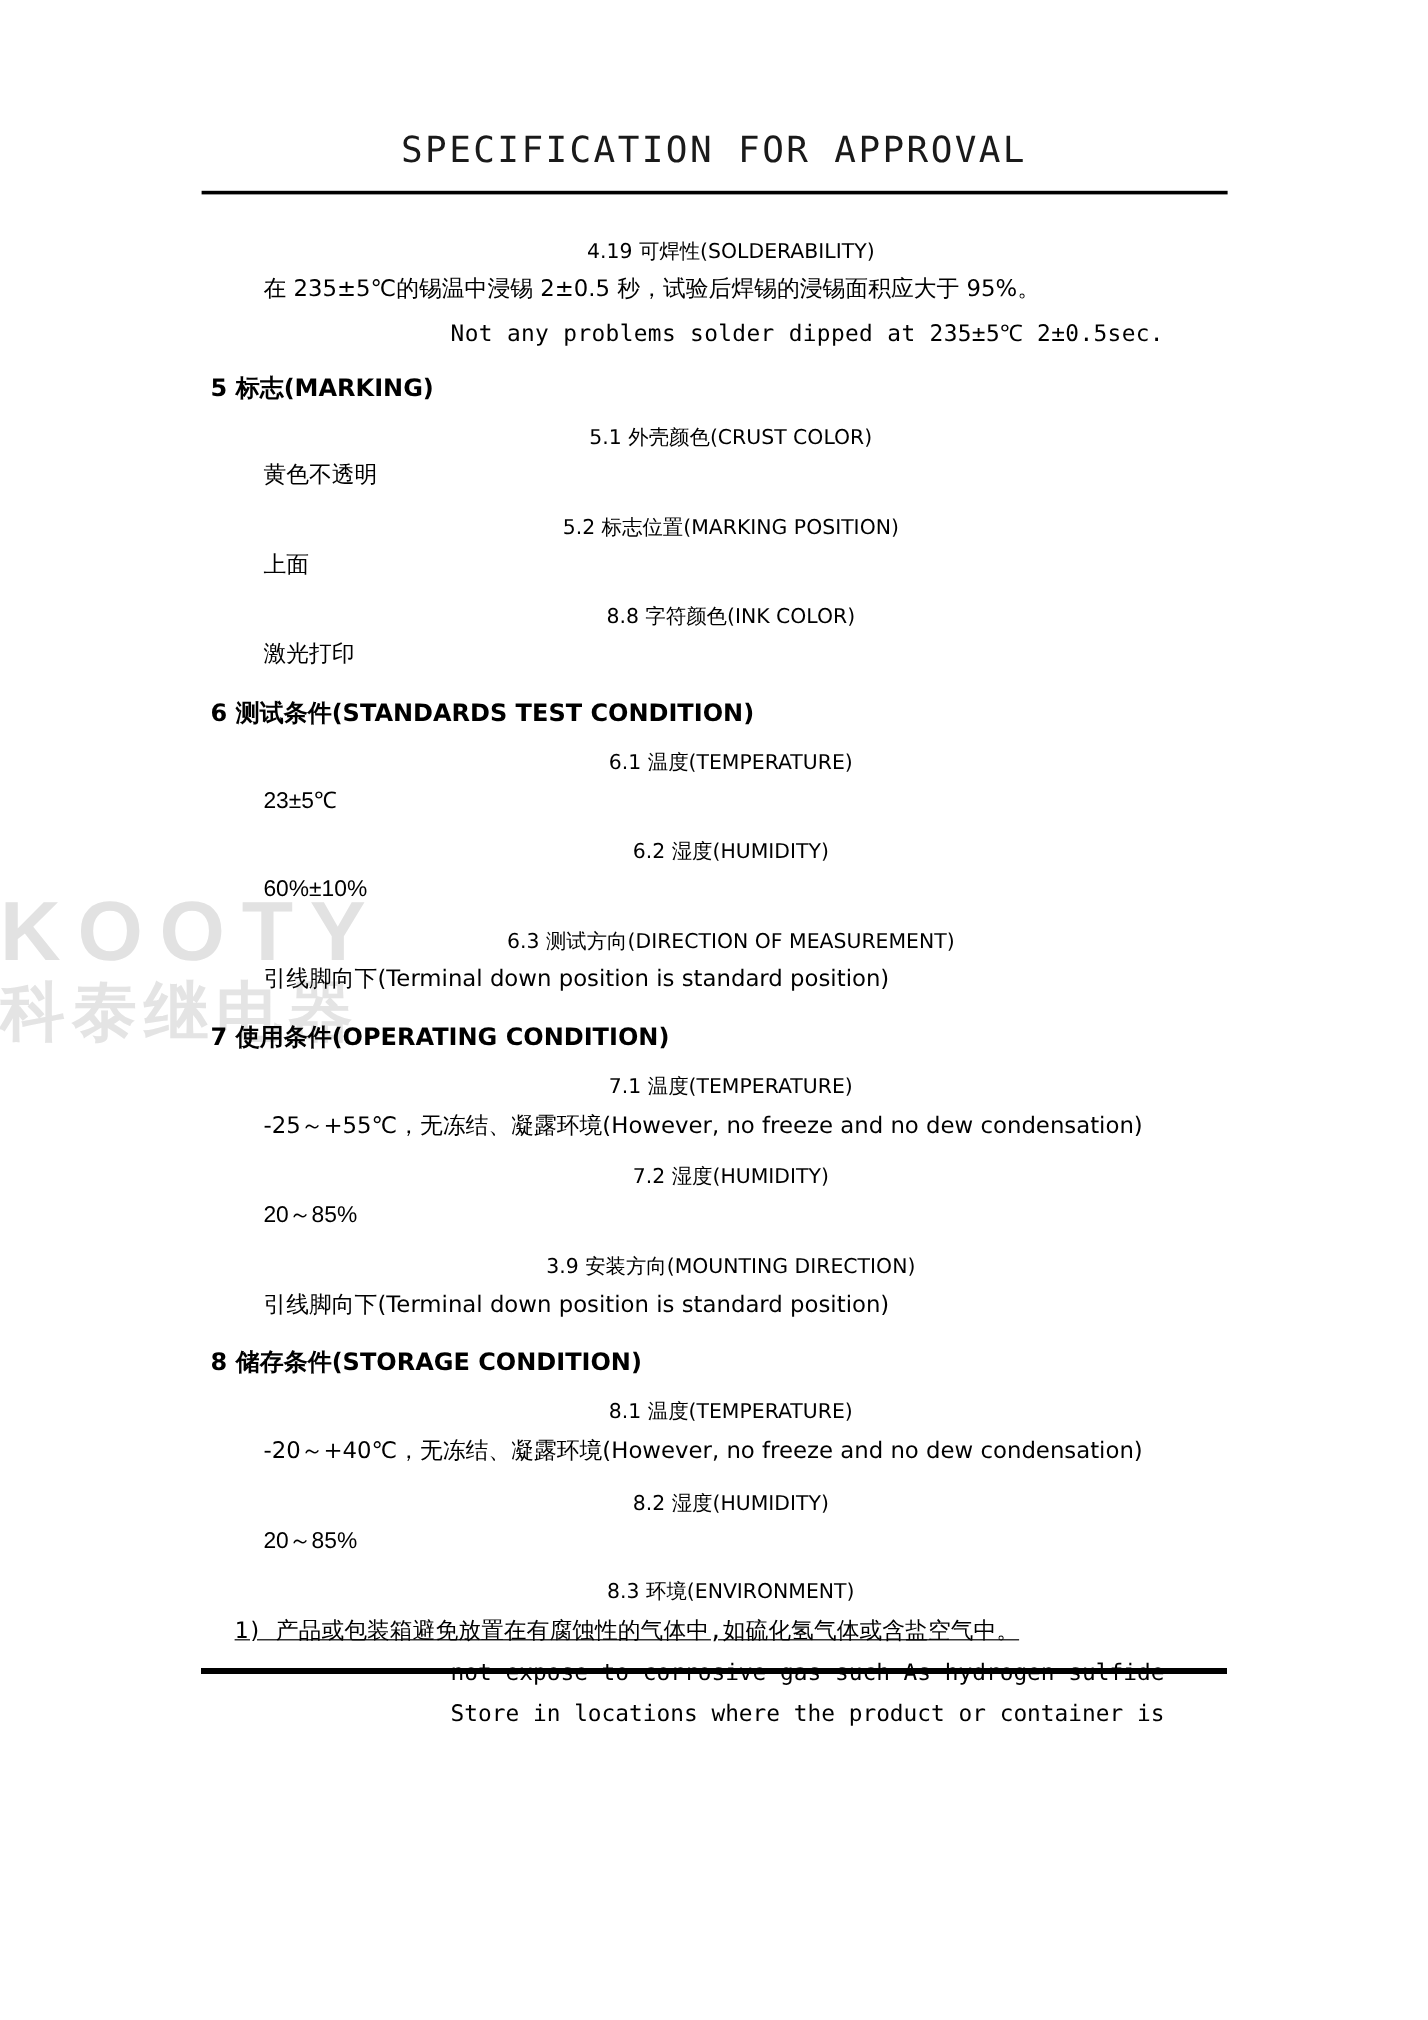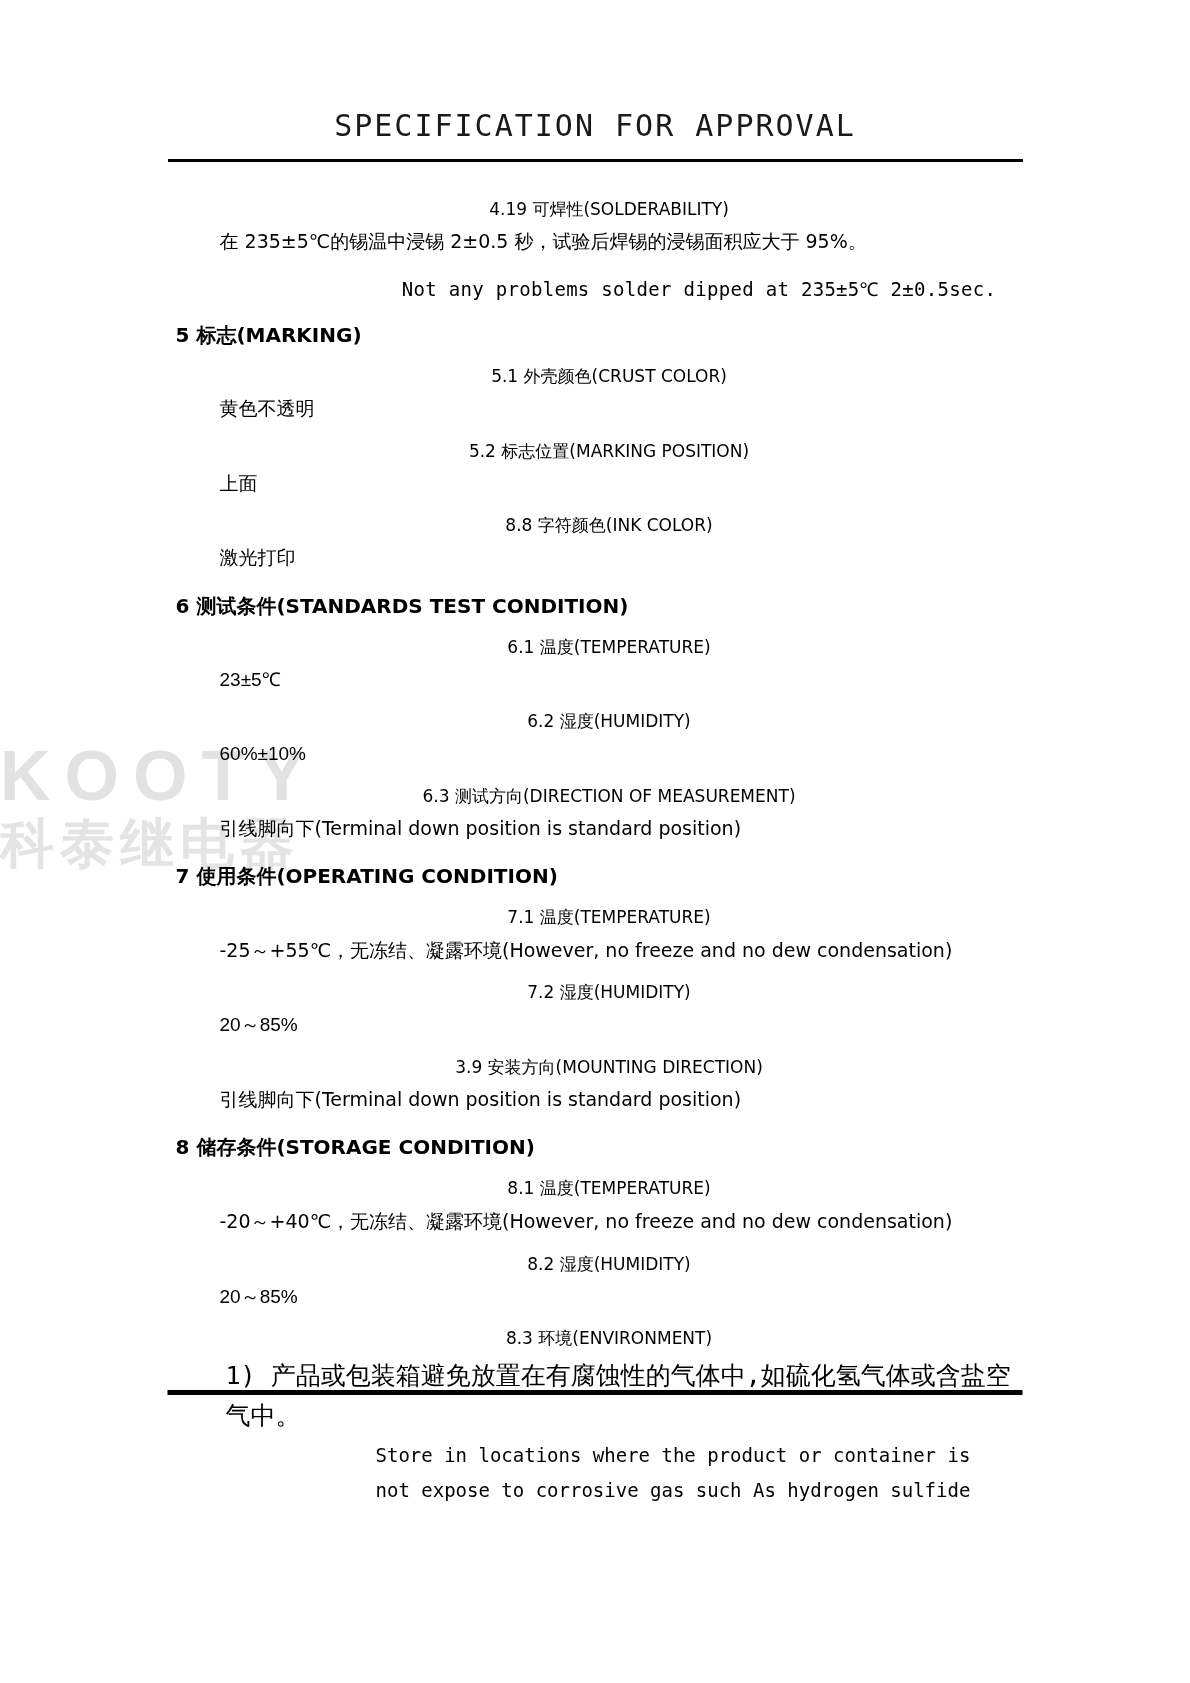--- a/index.html
+++ b/index.html
@@ -102,35 +102,34 @@
   }
   .cn {
     font-family: "DejaVu Sans", sans-serif;
   }
   .first-item {
     margin-top: 6px;
   }
   .right-en {
     font-family: "DejaVu Sans Mono", monospace;
     font-size: 19px;
-    margin-top: 20px;
+    margin-top: 8px;
     margin-left: 180px;
     letter-spacing: 0.3px;
-    text-align: center;
   }
   .body-wide {
     margin-left: 24px;
     line-height: 1.6;
   }
   .listitem {
     font-family: "DejaVu Sans Mono", monospace;
-    font-size: 25px;
+    font-size: 19px;
     margin-top: 6px;
-    margin-left: 30px;
     line-height: 1.6;
+    text-decoration: underline;
   }
   .listitem-en {
     font-family: "DejaVu Sans Mono", monospace;
     font-size: 19px;
     margin-left: 180px;
     margin-top: 4px;
     line-height: 1.6;
   }
 </style>
 </head>
@@ -201,20 +200,20 @@
       <div class="sub-head cn">8.1 温度(TEMPERATURE)</div>
       <div class="sub-body cn body-wide">-20～+40℃，无冻结、凝露环境(However, no freeze and no dew condensation)</div>
     </div>
     <div class="sub">
       <div class="sub-head cn">8.2 湿度(HUMIDITY)</div>
       <div class="sub-body">20～85%</div>
     </div>
     <div class="sub">
       <div class="sub-head cn">8.3 环境(ENVIRONMENT)</div>
       <div class="listitem cn">1) 产品或包装箱避免放置在有腐蚀性的气体中,如硫化氢气体或含盐空气中。</div>
+      <div class="listitem-en">not expose to corrosive gas such As hydrogen sulfide</div>
       <div class="listitem-en">Store in locations where the product or container is</div>
-      <div class="listitem-en">not expose to corrosive gas such As hydrogen sulfide</div>
     </div>
 
   </div>
 
   <div class="bottom-rule"></div>
 </div>
 
 </body></html>

